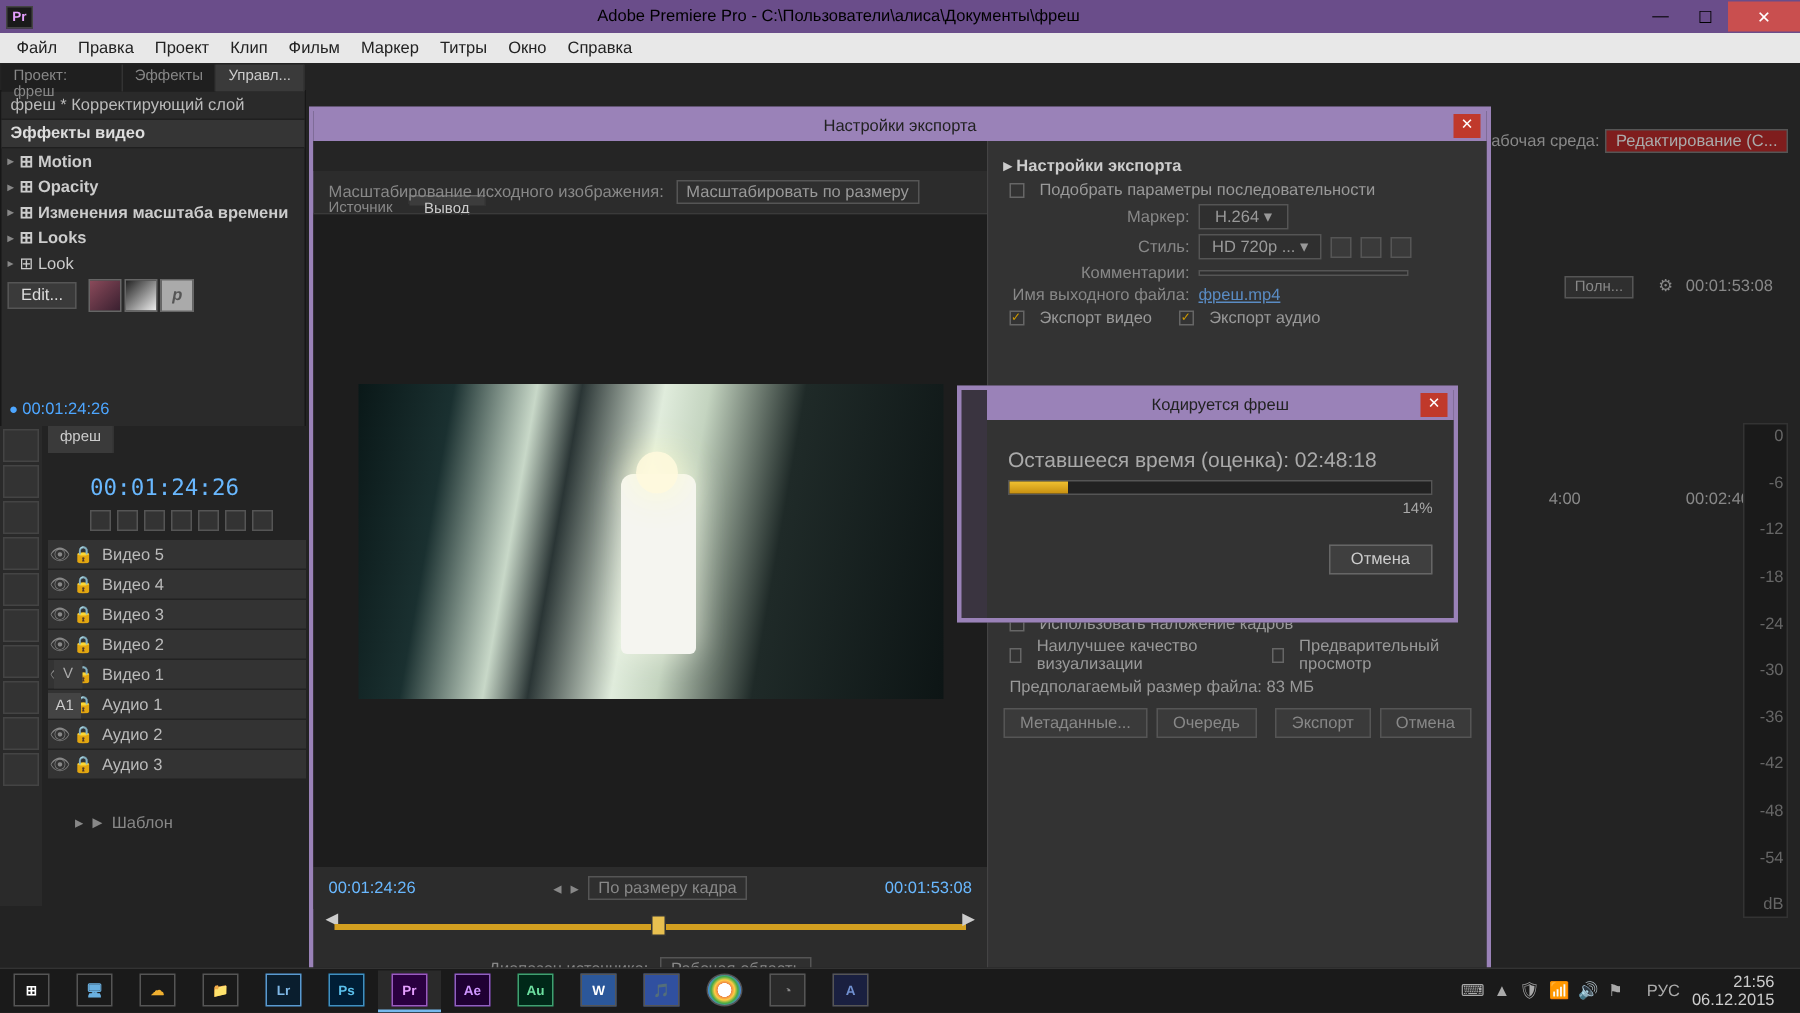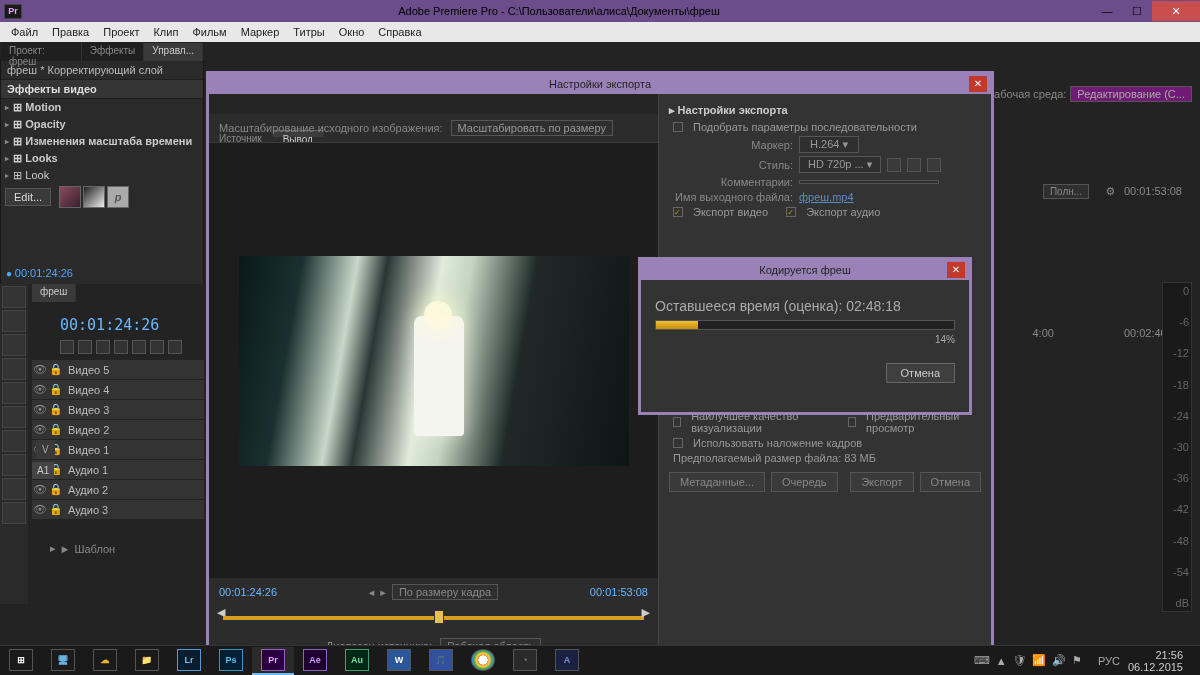--- a/index.html
+++ b/index.html
@@ -6,21 +6,21 @@
 body { width:1200px; height:675px; background:#232323; color:#ccc; overflow:hidden; position:relative; }
 .titlebar { height:22px; background:#6a4d8a; display:flex; align-items:center; }
 .titlebar .logo { width:18px; height:15px; background:#1a1a1a; margin:0 4px; display:flex; align-items:center; justify-content:center; color:#e6a0ff; font-size:9px; font-weight:bold; border:1px solid #444; }
 .titlebar .title { flex:1; text-align:center; color:#000; font-size:11px; }
 .winbtns { display:flex; }
 .winbtn { width:30px; height:20px; display:flex; align-items:center; justify-content:center; color:#000; font-size:11px; }
 .winbtn.close { background:#c94f4f; color:#fff; width:48px; }
 .menubar { height:20px; background:#e8e8e8; display:flex; align-items:center; padding:0 4px; color:#222; }
 .menubar span { padding:0 7px; font-size:11px; }
 .workspace-bar { position:absolute; right:8px; top:44px; display:flex; gap:4px; align-items:center; color:#888; font-size:10px; }
-.workspace-bar .sel { background:#701a75; border:1px solid #555; padding:1px 6px; color:#aaa; }
+.workspace-bar .sel { background:#7f1d1d; border:1px solid #555; padding:1px 6px; color:#aaa; }
 
 .main { position:absolute; top:42px; left:0; right:0; bottom:30px; background:#232323; }
 .left-panel { position:absolute; left:0; top:18px; width:204px; height:270px; background:#2a2a2a; border:1px solid #171717; }
 .tabs-row { display:flex; background:#1f1f1f; height:18px; }
 .tab { padding:2px 8px; color:#888; font-size:10px; border-right:1px solid #333; }
 .tab.active { background:#3a3a3a; color:#ccc; }
 .panel-line { padding:3px 6px; color:#bbb; font-size:11px; background:#2a2a2a; border-bottom:1px solid #1f1f1f; }
 .panel-header { background:#353535; font-weight:bold; color:#ddd; }
 .fx-row { display:flex; align-items:center; padding:2px 4px; color:#ccc; font-size:11px; }
 .fx-row .tri { color:#888; margin-right:4px; font-size:8px; }
@@ -86,21 +86,21 @@
 .m1-right .dd { background:#2f2f2f; border:1px solid #555; padding:1px 8px; min-width:60px; color:#999;text-align:center; }
 .m1-right .chk { width:10px; height:10px; border:1px solid #666; display:inline-block; margin-right:4px; }
 .m1-right .chk.on::after { content:"✓"; color:#c90; font-size:8px; position:relative; top:-3px; }
 .m1-right .btnrow { display:flex; gap:6px; margin-top:8px; }
 .m1-right .btn { background:#3a3a3a; border:1px solid #555; padding:3px 10px; color:#888; }
 .m1-right .link { color:#5a8cc4; text-decoration:underline; }
 .icons-row { display:flex; gap:6px; }
 .icons-row div { width:14px; height:14px; background:#3a3a3a; border:1px solid #555; }
 
 
-.modal2 { position:absolute; left:638px; top:215px; width:334px; height:158px; background:#3a3440; border:3px solid #9a82b8; z-index:20; }
+.modal2 { position:absolute; left:638px; top:215px; width:334px; height:158px; background:#3a3440; border:3px solid #9a82b8; z-index:20;padding-left:17px; }
 .modal2 .mtitle { height:20px; background:#9a82b8; color:#222; text-align:center; line-height:20px; font-size:11px; position:relative; }
 .modal2 .mclose { position:absolute; right:4px; top:2px; width:18px; height:16px; background:#c0392b; color:#fff; text-align:center; line-height:15px; font-size:10px; }
 .modal2 .body { padding:18px 14px; background:#333; height:calc(100% - 20px); }
 .modal2 .est { color:#aaa; font-size:14px; margin-bottom:6px; }
 .modal2 .pbar { height:10px; background:#222; border:1px solid #555; position:relative; margin-bottom:4px; }
 .modal2 .pfill { height:100%; background:linear-gradient(#f0c030,#c89010); width:14%; }
 .modal2 .pct { text-align:right; color:#aaa; font-size:10px; margin-bottom:18px; }
 .modal2 .cancel { float:right; background:#3f3f3f; border:1px solid #666; padding:3px 14px; color:#ccc; }
 
 
@@ -353,25 +353,25 @@
           <div class="row">
               <span class="lbl">Высота:</span>
               <span class="val link">720</span>
               <span style="margin-left:8px;color:#666">⟅ ⚭</span>
             </div>
           <div class="row">
               <span class="lbl">Частота кадров:</span>
               <span class="dd"><span>29,97</span> ▾</span>
             </div>
         </div>
-        <div class="row"><span class="chk"></span><span>Наилучшее качество визуализации</span>&nbsp;&nbsp;<span class="chk"></span><span>Предварительный просмотр</span></div>
         <div class="row">
             <span class="chk"></span>
             <span>Использовать наложение кадров</span>
           </div>
+        <div class="row"><span class="chk"></span><span>Наилучшее качество визуализации</span>&nbsp;&nbsp;<span class="chk"></span><span>Предварительный просмотр</span></div>
         <div class="row">
             <span>Предполагаемый размер файла: 83 МБ</span>
           </div>
         <div class="btnrow">
           <div class="btn">Метаданные...</div>
           <div class="btn">Очередь</div>
           <div style="flex:1"></div>
           <div class="btn">Экспорт</div>
           <div class="btn">Отмена</div>
         </div>

